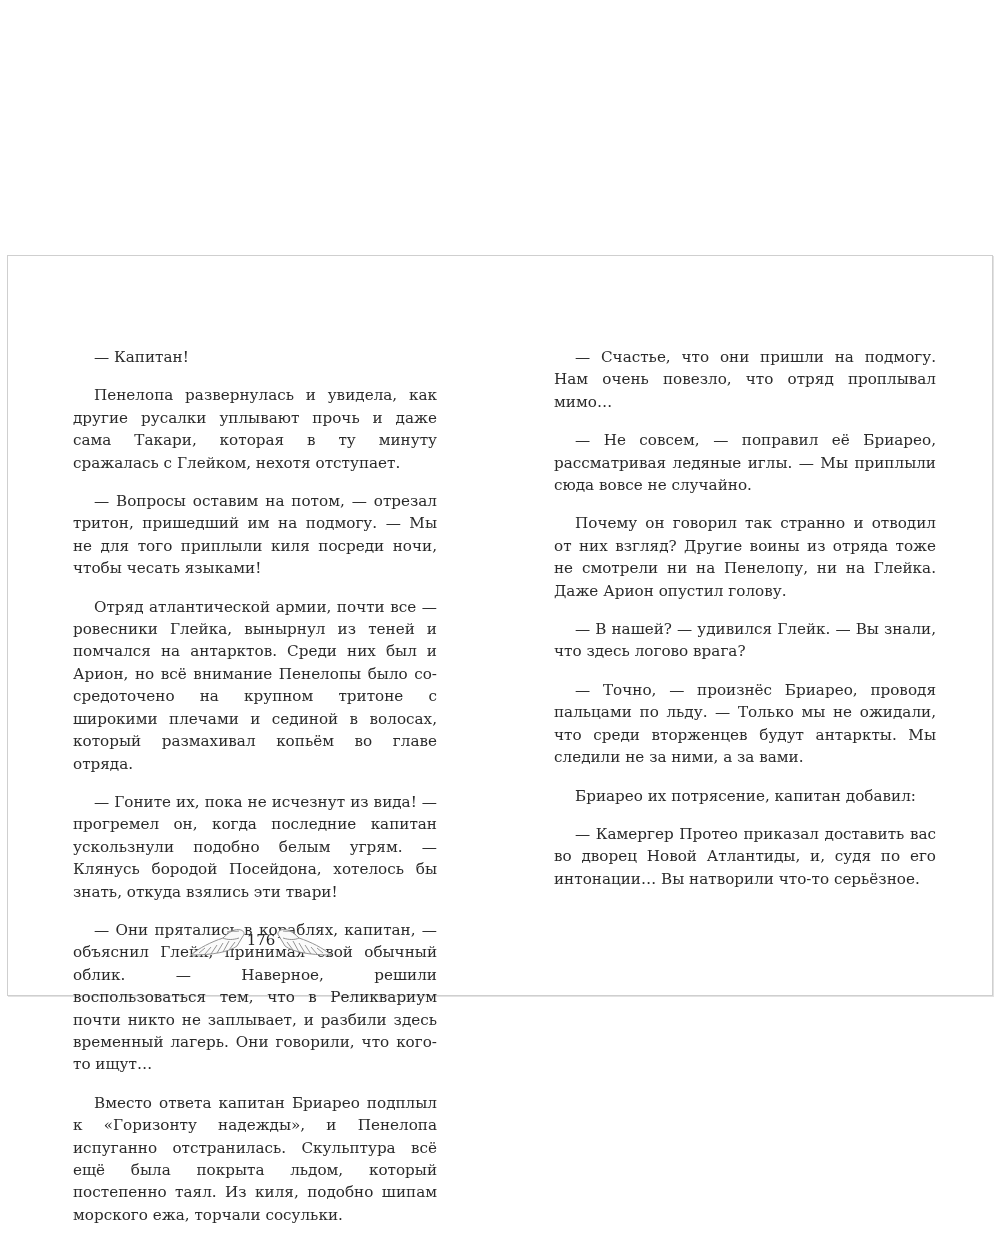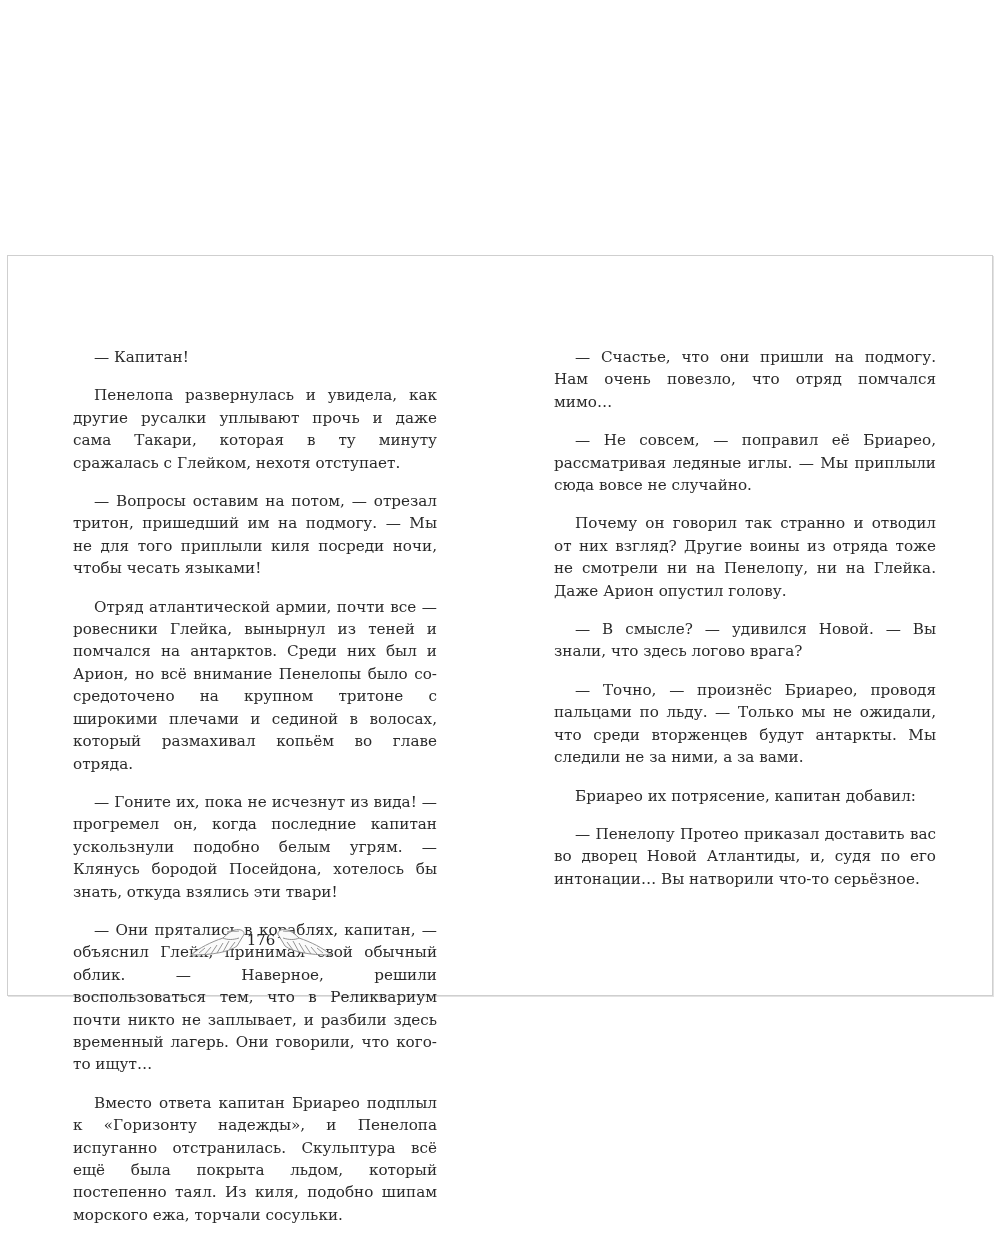--- a/index.html
+++ b/index.html
@@ -35,27 +35,27 @@
   <p>— Капитан!</p>
   <p>Пенелопа развернулась и увидела, как другие русалки уплывают прочь и даже сама Такари, которая в ту минуту сражалась с Глейком, нехотя отступает.</p>
   <p>— Вопросы оставим на потом, — отрезал тритон, при­шедший им на подмогу. — Мы не для того приплыли киля посреди ночи, чтобы чесать языками!</p>
   <p>Отряд атлантической армии, почти все — ровесники Глейка, вынырнул из теней и помчался на антарктов. Сре­ди них был и Арион, но всё внимание Пенелопы было со­средоточено на крупном тритоне с широкими плечами и сединой в волосах, который размахивал копьём во главе отряда.</p>
   <p>— Гоните их, пока не исчезнут из вида! — прогремел он, когда последние капитан ускользнули подобно бе­лым угрям. — Клянусь бородой Посейдона, хотелось бы знать, откуда взялись эти твари!</p>
   <p>— Они прятались в кораблях, капитан, — объяснил Глейк, принимая свой обычный облик. — Наверное, ре­шили воспользоваться тем, что в Реликвариум почти ни­кто не заплывает, и разбили здесь временный лагерь. Они говорили, что кого-то ищут…</p>
   <p>Вместо ответа капитан Бриарео подплыл к «Горизонту надежды», и Пенелопа испуганно отстранилась. Скульпту­ра всё ещё была покрыта льдом, который постепенно таял. Из киля, подобно шипам морского ежа, торчали сосульки.</p>
 </div>
 
 <div class="col right">
-  <p>— Счастье, что они пришли на подмогу. Нам очень повезло, что отряд помчался мимо…</p>
+  <p>— Счастье, что они пришли на подмогу. Нам очень повезло, что отряд проплывал мимо…</p>
   <p>— Не совсем, — поправил её Бриарео, рассматривая ледяные иглы. — Мы приплыли сюда вовсе не случайно.</p>
   <p>Почему он говорил так странно и отводил от них взгляд? Другие воины из отряда тоже не смотрели ни на Пенелопу, ни на Глейка. Даже Арион опустил голову.</p>
-  <p>— В смысле? — удивился Новой. — Вы знали, что здесь логово врага?</p>
+  <p>— В нашей? — удивился Глейк. — Вы знали, что здесь логово врага?</p>
   <p>— Точно, — произнёс Бриарео, проводя пальцами по льду. — Только мы не ожидали, что среди вторженцев бу­дут антаркты. Мы следили не за ними, а за вами.</p>
   <p>Бриарео их потрясение, капитан добавил:</p>
-  <p>— Пенелопу Протео приказал доставить вас во дворец Новой Атлантиды, и, судя по его интонации… Вы натво­рили что-то серьёзное.</p>
+  <p>— Камергер Протео приказал доставить вас во дворец Новой Атлантиды, и, судя по его интонации… Вы натво­рили что-то серьёзное.</p>
 </div>
 
 <div class="folio">
   <svg class="shell" viewBox="0 0 58 36">
     <g fill="none" stroke="#888" stroke-width="0.9">
       <path d="M2 33 C10 26, 22 20, 34 16 C40 10, 46 6, 52 8 C55 9, 56 12, 54 14 L48 24 C40 30, 24 33, 2 33 Z" fill="#fafafa"></path>
       <path d="M34 16 C38 18, 44 18, 50 16"></path>
       <path d="M10 31 L16 26 M16 32 L22 25 M22 32 L28 23 M28 31 L34 21 M34 30 L40 19 M40 28 L46 20"></path>
       <path d="M38 10 C42 8, 46 10, 50 9"></path>
     </g>

